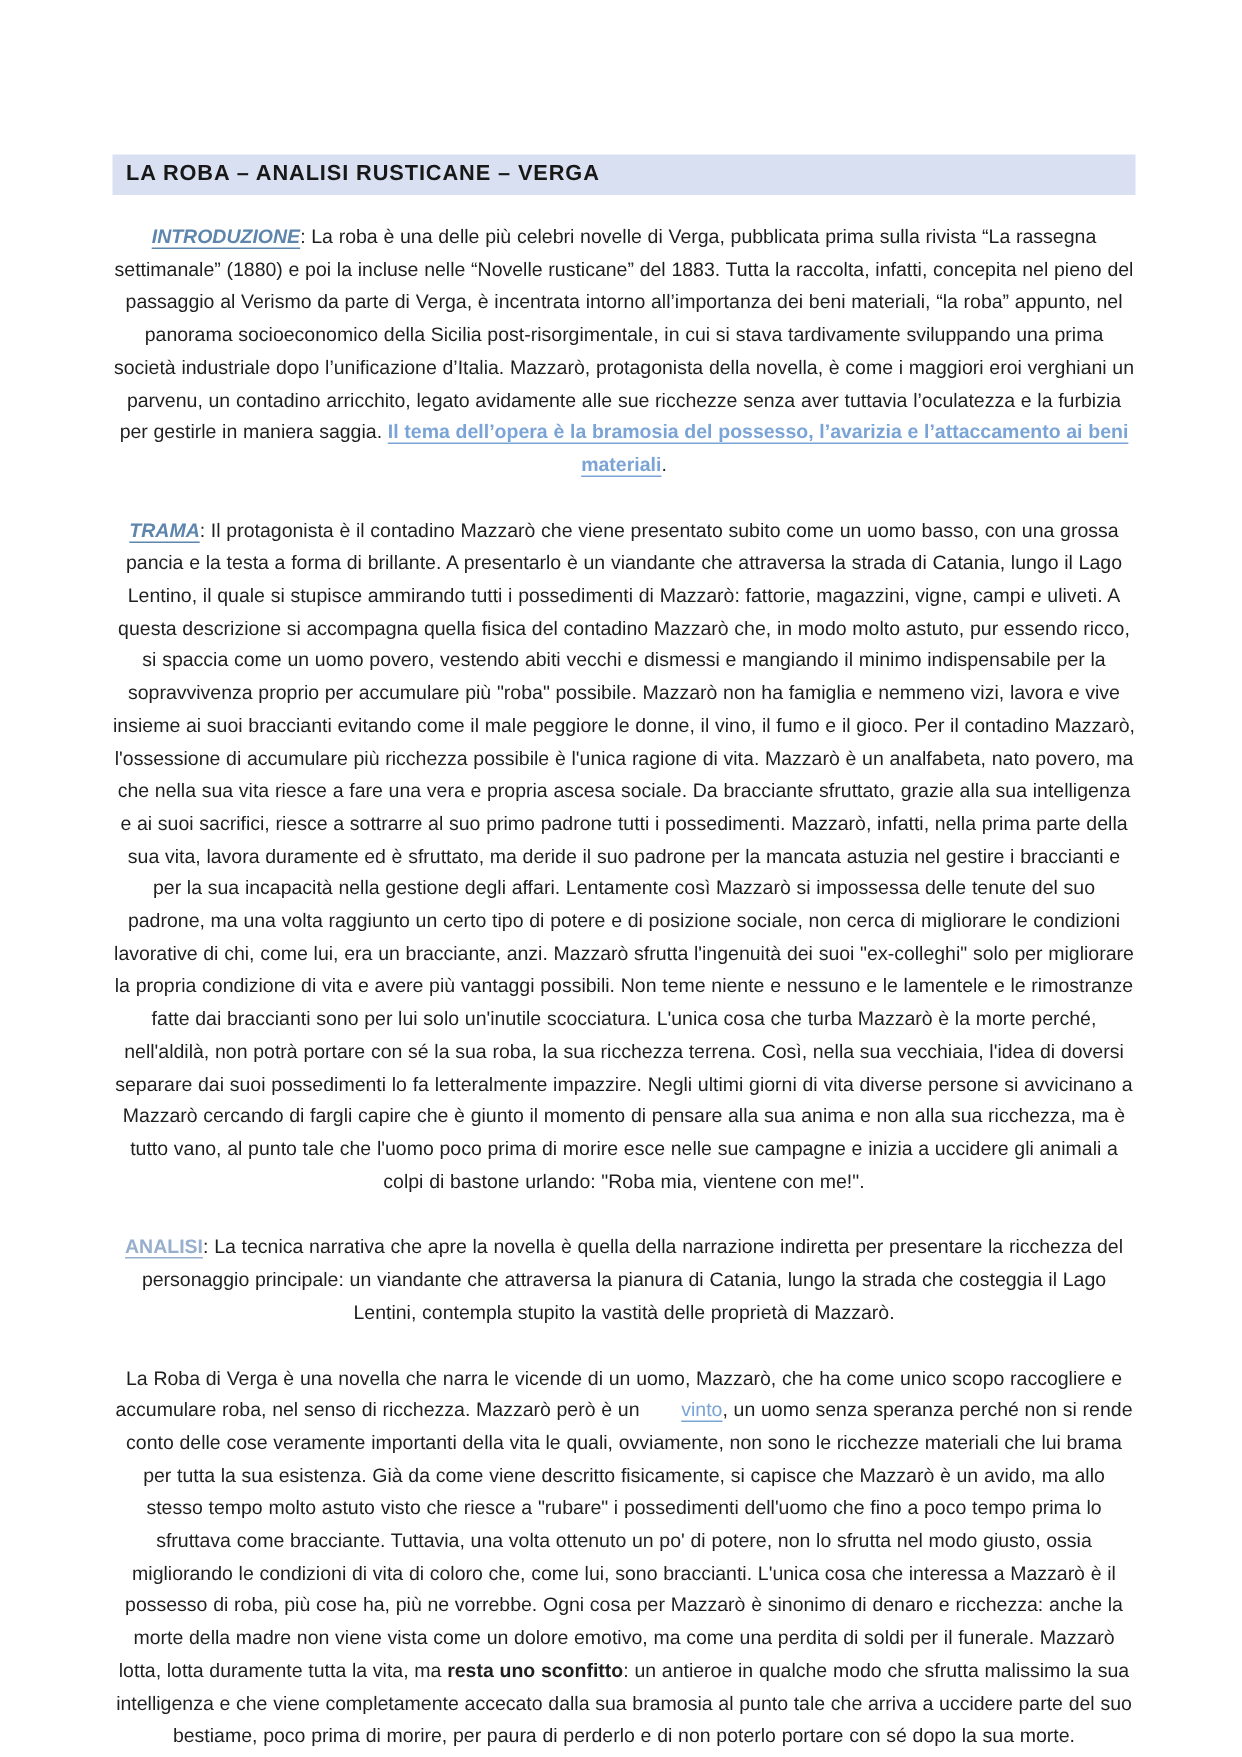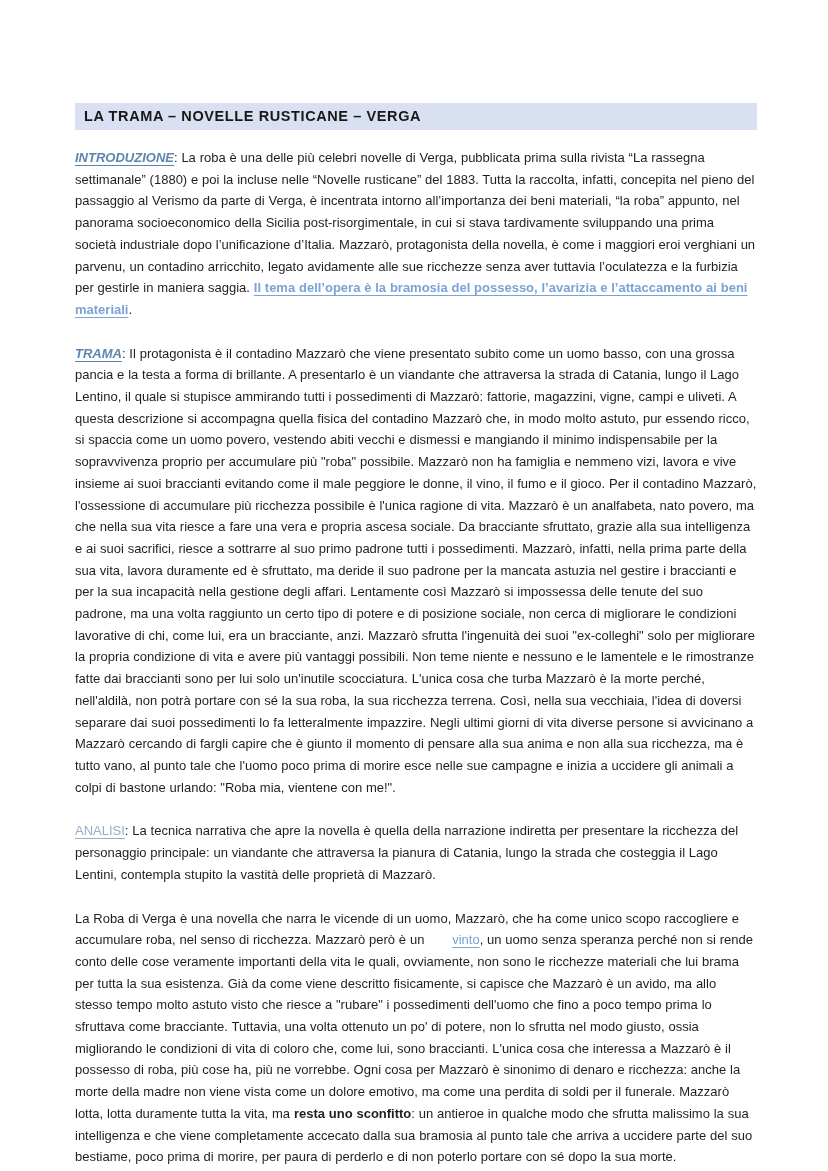--- a/index.html
+++ b/index.html
@@ -28,39 +28,39 @@
     font-size: 14.5px;
     font-weight: bold;
     letter-spacing: 0.6px;
     color: #181818;
     margin-bottom: 17px;
   }
   .doc-paragraph {
     font-size: 13px;
     line-height: 21.7px;
     margin: 0 0 22px 0;
-    text-align: left;
+    text-align: center;
     word-spacing: 0.2px;
   }
   .doc-paragraph span { text-decoration-thickness: 1px; text-underline-offset: 2.5px; }
   .seg-u  { }
   .seg-bu { font-weight: bold; }
   .seg-blue-b-u { color: var(--link, #7aa3d6); font-weight: 600; text-decoration: underline; }
   .seg-blue-u   { color: var(--link, #7aa3d6); text-decoration: underline; margin-left: 24px; }
   .seg-head      { color: var(--head, #5e86ad); font-style: italic; font-weight: 600; text-decoration: underline; }
-  .seg-headlight { color: var(--headlight, #97aecd); font-weight: 400; text-decoration: underline; }
+  .seg-headlight { color: var(--headlight, #97aecd); font-weight: 700; text-decoration: underline; }
 </style>
 </head>
 <body>
 
 <div class="page" style="--title-bg: #d9e0f1; --head: #5e86ad; --headlight: #97aecd; --link: #7aa3d6; --text: #1f1f1f;">
   <div class="content">
 
     <div class="title-bar">
-      <span>LA TRAMA – NOVELLE RUSTICANE – VERGA</span>
+      <span>LA ROBA – ANALISI RUSTICANE – VERGA</span>
     </div>
 
     <p class="doc-paragraph"><span class="seg-head">INTRODUZIONE</span><span>: La roba è una delle più celebri novelle di Verga, pubblicata prima sulla rivista “La rassegna settimanale” (1880) e poi la incluse nelle “Novelle rusticane” del 1883. Tutta la raccolta, infatti, concepita nel pieno del passaggio al Verismo da parte di Verga, è incentrata intorno all’importanza dei beni materiali, “la roba” appunto, nel panorama socioeconomico della Sicilia post-risorgimentale, in cui si stava tardivamente sviluppando una prima società industriale dopo l’unificazione d’Italia. Mazzarò, protagonista della novella, è come i maggiori eroi verghiani un parvenu, un contadino arricchito, legato avidamente alle sue ricchezze senza aver tuttavia l’oculatezza e la furbizia per gestirle in maniera saggia. </span><span class="seg-blue-b-u">Il tema dell’opera è la bramosia del possesso, l’avarizia e l’attaccamento ai beni materiali</span><span>.</span></p>
 
     <p class="doc-paragraph"><span class="seg-head">TRAMA</span><span>: Il protagonista è il </span><span class="seg-u">contadino Mazzarò</span><span> che viene presentato subito come un uomo basso, con una grossa pancia e la testa a forma di brillante. A </span><span class="seg-u">presentarlo è un viandante</span><span> che attraversa la strada di Catania, lungo il Lago Lentino, il quale si stupisce </span><span class="seg-u">ammirando tutti i possedimenti di Mazzarò</span><span>: fattorie, magazzini, vigne, campi e uliveti. A questa descrizione si accompagna quella fisica del contadino </span><span class="seg-u">Mazzarò che, in modo molto astuto, pur essendo ricco, si spaccia come un uomo povero, vestendo abiti vecchi e dismessi e mangiando il minimo indispensabile per la sopravvivenza proprio per accumulare più "roba" possibile</span><span>. Mazzarò non ha famiglia e nemmeno vizi, lavora e vive insieme ai suoi braccianti evitando come il male peggiore le donne, il vino, il fumo e il gioco. Per il contadino Mazzarò, </span><span class="seg-u">l'ossessione di accumulare più ricchezza possibile è l'unica ragione di vita</span><span>. Mazzarò è un analfabeta, nato povero, ma che nella sua vita riesce a fare una vera e propria </span><span class="seg-u">ascesa sociale</span><span>. </span><span class="seg-u">Da bracciante sfruttato, grazie alla sua intelligenza e ai suoi sacrifici, riesce a sottrarre al suo primo padrone tutti i possedimen</span><span>ti. Mazzarò, infatti, nella prima parte della sua vita, lavora duramente ed è sfruttato, ma deride il suo padrone per la mancata astuzia nel gestire i braccianti e per la sua incapacità nella gestione degli affari. Lentamente così Mazzarò si impossessa delle tenute del suo padrone, ma una volta raggiunto un certo tipo di potere e di posizione sociale, non cerca di migliorare le condizioni lavorative di chi, come lui, era un bracciante, anzi. </span><span class="seg-u">Mazzarò sfrutta l'ingenuità dei suoi "ex-colleghi" solo per migliorare la propria condizione di vita e avere più vantaggi possibili</span><span>. Non teme niente e nessuno e le lamentele e le rimostranze fatte dai braccianti sono per lui solo un'inutile scocciatura. </span><span class="seg-u">L'unica cosa che turba Mazzarò è la morte perché, nell'aldilà, non potrà portare con sé la sua roba, la sua ricchezza terrena</span><span>. Così, </span><span class="seg-u">nella sua vecchiaia, l'idea di doversi separare dai suoi possedimenti lo fa letteralmente impazzire</span><span>. Negli ultimi giorni di vita diverse persone si avvicinano a Mazzarò cercando di fargli capire che è giunto il momento di pensare alla sua anima e non alla sua ricchezza, ma è tutto vano, al punto tale che l'uomo poco prima di morire esce nelle sue campagne e inizia a uccidere gli animali a colpi di bastone urlando: "Roba mia, vientene con me!".</span></p>
 
     <p class="doc-paragraph"><span class="seg-headlight">ANALISI</span><span>: La tecnica narrativa che apre la novella è quella della </span><span class="seg-u">narrazione indiretta</span><span> per presentare la ricchezza del personaggio principale: un viandante che attraversa la pianura di Catania, lungo la strada che costeggia il Lago Lentini, contempla stupito la vastità delle proprietà di Mazzarò.</span></p>
 
     <p class="doc-paragraph"><span>La Roba di Verga è una novella che narra le vicende di un uomo, Mazzarò, che ha come unico scopo raccogliere e accumulare roba, nel senso di ricchezza. Mazzarò però è un </span><span class="seg-blue-u">vinto</span><span>, </span><span class="seg-u">un uomo senza speranza perché non si rende conto delle cose veramente importanti della vita</span><span> le quali, ovviamente, non sono le ricchezze materiali che lui brama per tutta la sua esistenza. Già da come viene descritto fisicamente, si capisce che Mazzarò è un </span><span class="seg-u">avido</span><span>, ma allo stesso tempo </span><span class="seg-u">molto astuto</span><span> visto che riesce a "rubare" i possedimenti dell'uomo che fino a poco tempo prima lo sfruttava come bracciante. Tuttavia, una volta ottenuto un po' di potere, non lo sfrutta nel modo giusto, ossia migliorando le condizioni di vita di coloro che, come lui, sono braccianti. L'unica cosa che interessa a Mazzarò è il possesso di roba, più cose ha, più ne vorrebbe. Ogni cosa per Mazzarò è sinonimo di denaro e ricchezza: anche la morte della madre non viene vista come un dolore emotivo, ma come una perdita di soldi per il funerale. Mazzarò lotta, lotta duramente tutta la vita, ma </span><span class="seg-bu">resta uno sconfitto</span><span>: un antieroe in qualche modo che sfrutta malissimo la sua intelligenza e che viene completamente accecato dalla sua bramosia al punto tale che arriva a uccidere parte del suo bestiame, poco prima di morire, per paura di perderlo e di non poterlo portare con sé dopo la sua morte.</span></p>
 

